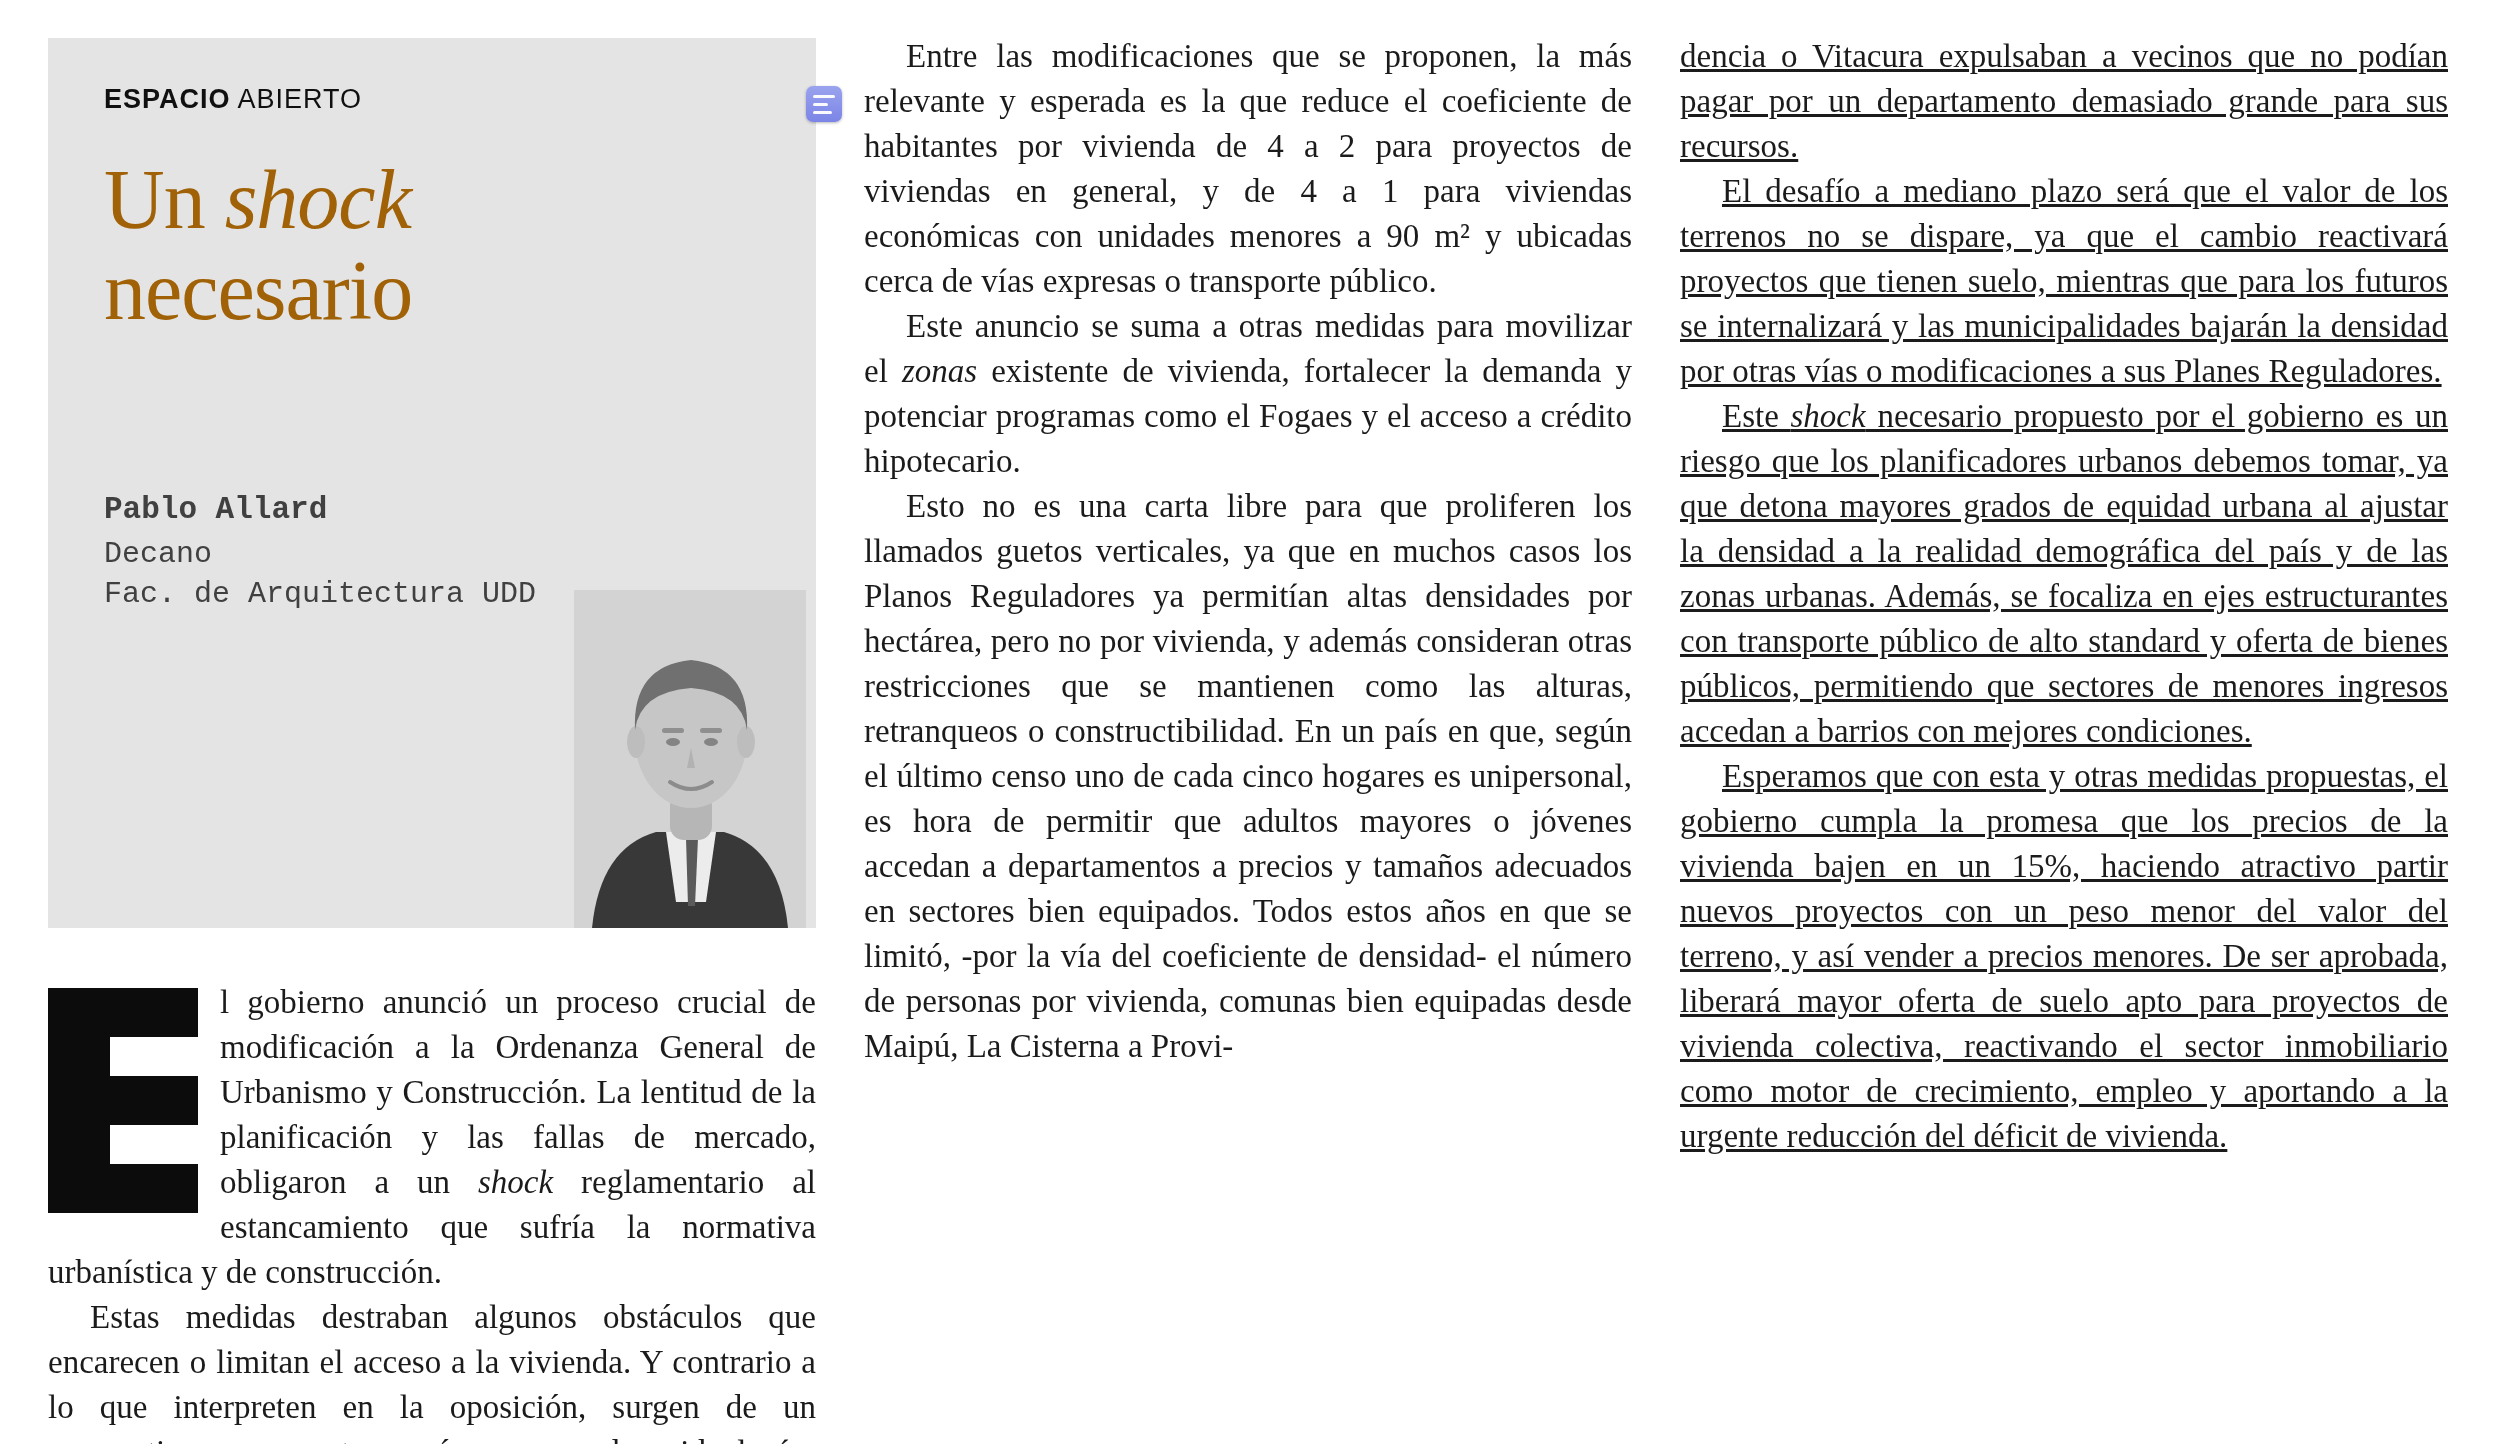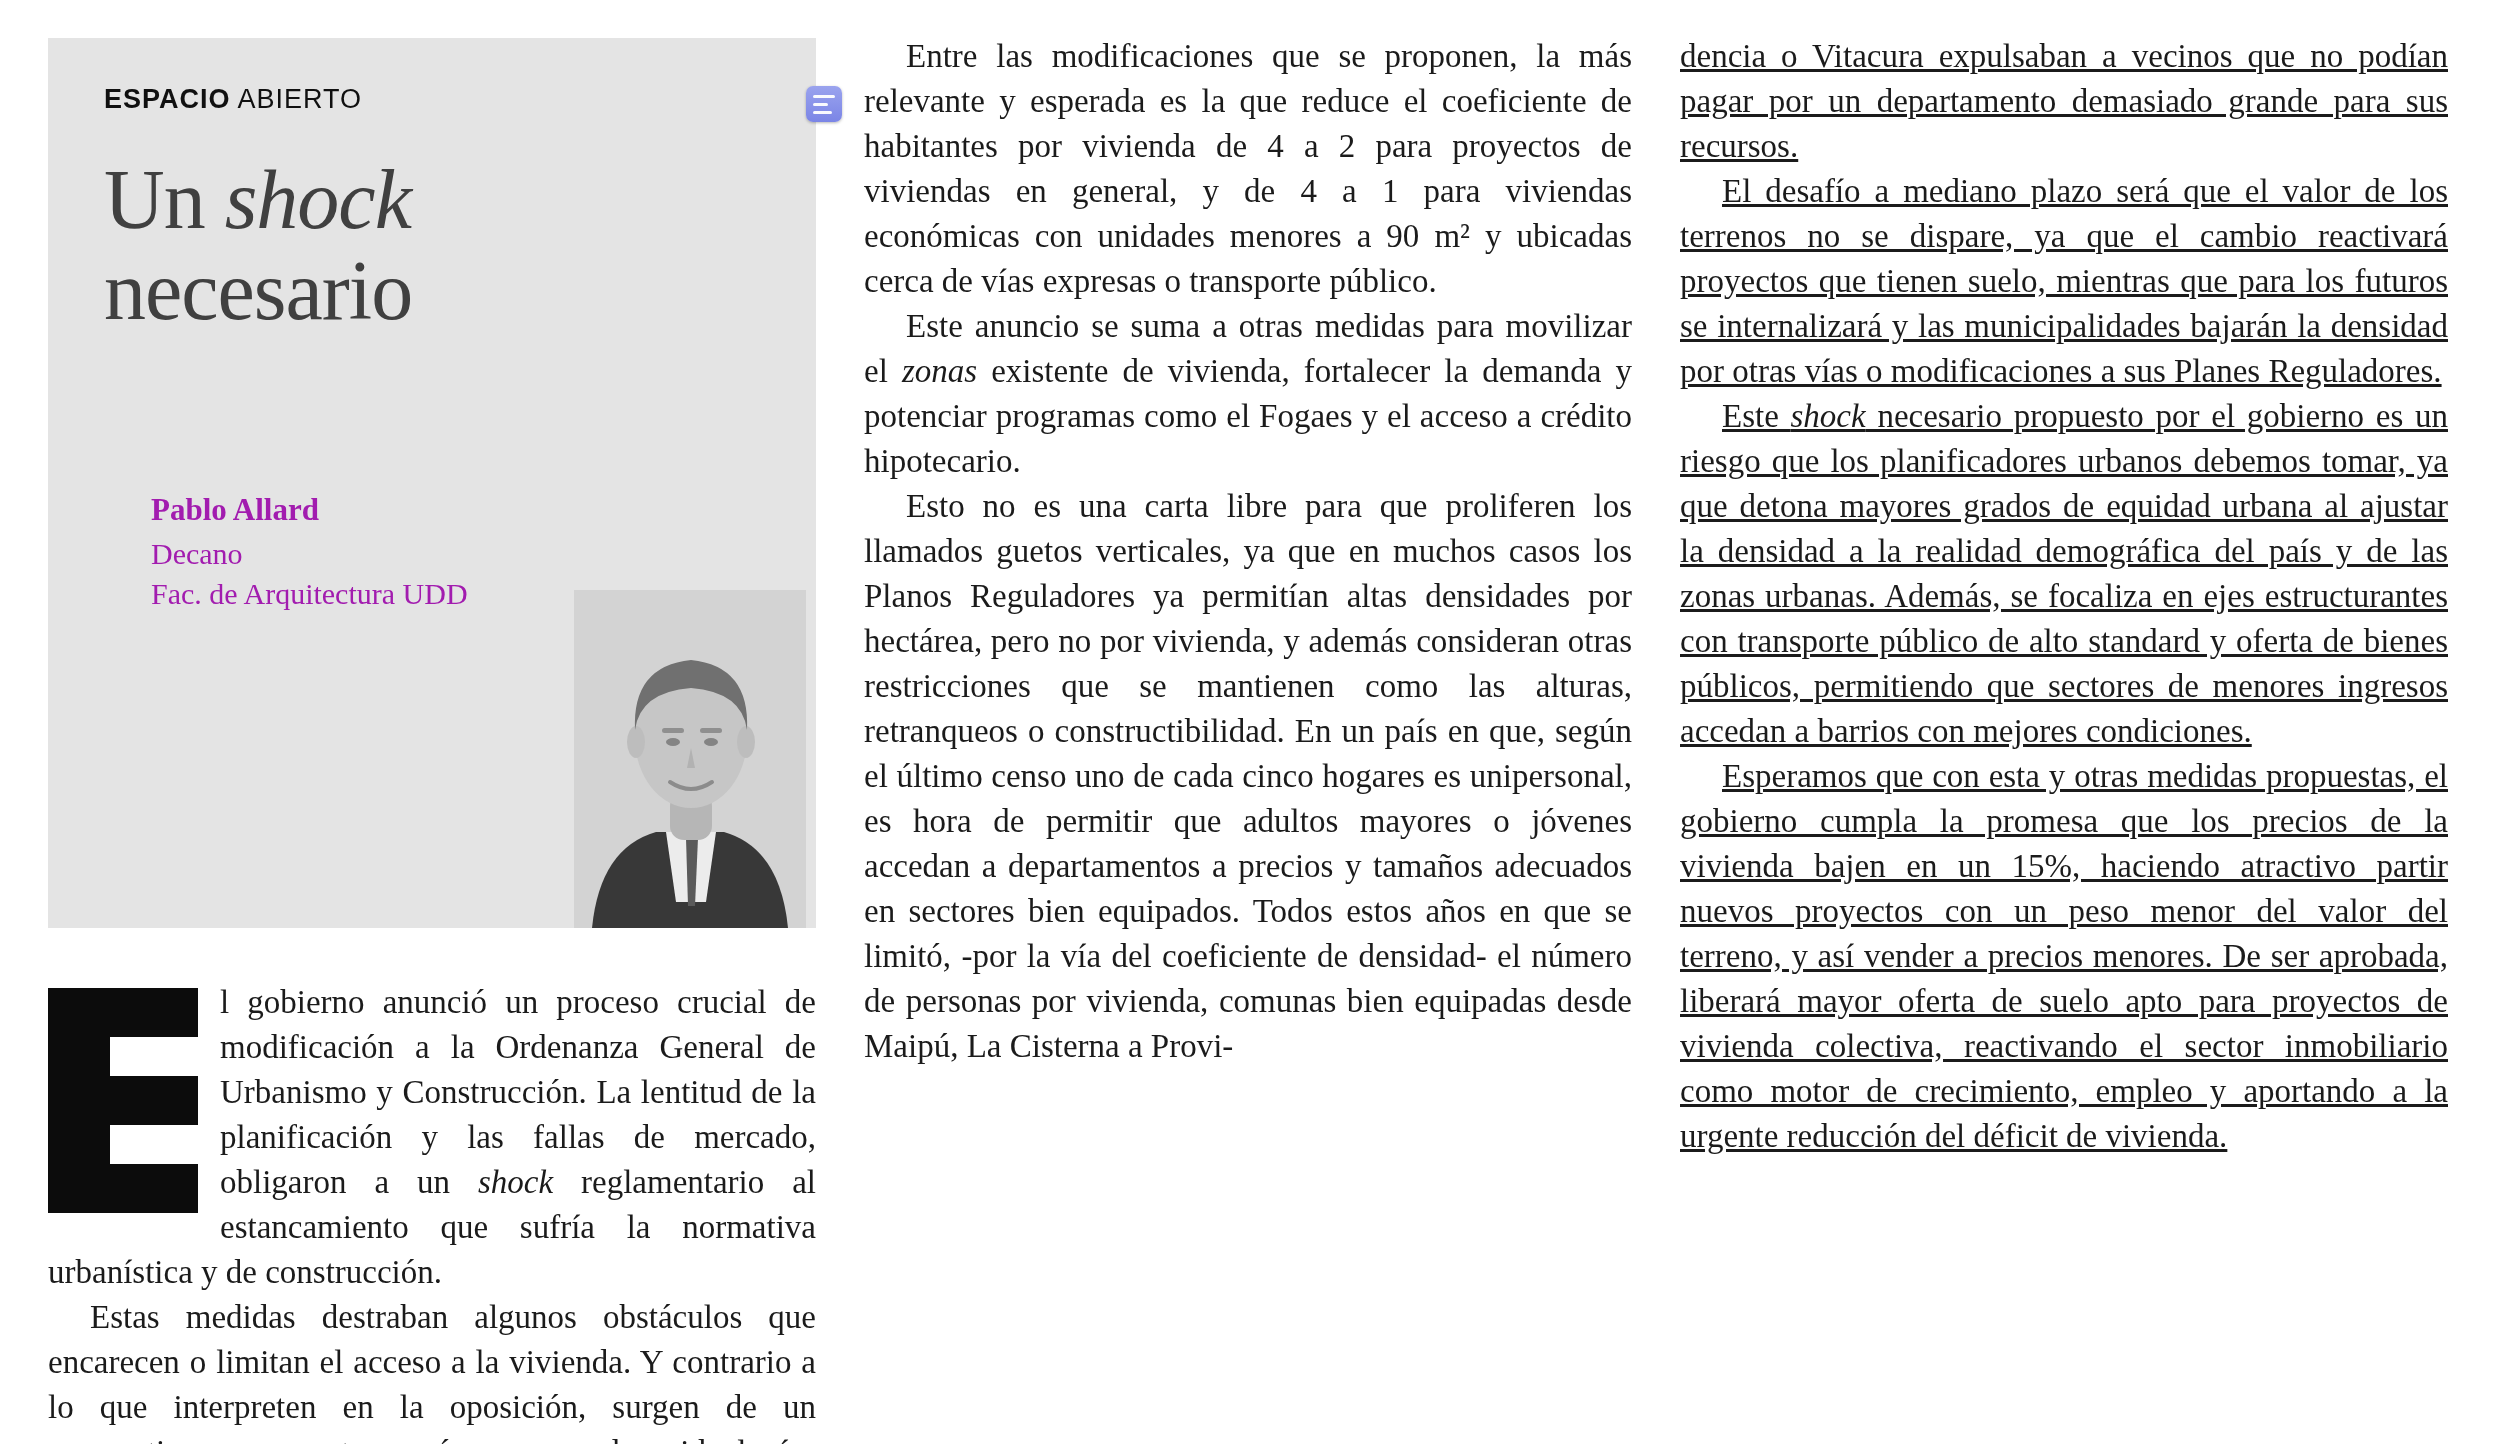--- a/index.html
+++ b/index.html
@@ -27,26 +27,26 @@
   }
   .kicker{
     font-family:"Liberation Sans", sans-serif;
     font-size:27px;letter-spacing:1px;color:#101010;
   }
   .kicker-bold{font-weight:bold;}
   .title{
     margin:40px 0 0 0;
     font-size:84px;line-height:1.08;
     font-weight:normal;letter-spacing:-1px;
-    color:#404040;width:470px;
+    color:#a16207;width:470px;
   }
   .author{
     position:absolute;left:56px;top:452px;
-    font-family:Liberation Serif, serif;
-    font-size:30px;line-height:40px;color:#a21caf;margin-left:47px;
+    font-family:Liberation Mono, monospace;
+    font-size:30px;line-height:40px;color:#404040;
   }
   .author-name{font-weight:bold;font-size:31px;margin-bottom:4px;}
   .portrait{
     position:absolute;right:10px;bottom:0;
     width:232px;height:338px;overflow:hidden;
   }
   .portrait svg{display:block;width:100%;height:100%;}
 
   
   .body-text{margin-top:52px;}

